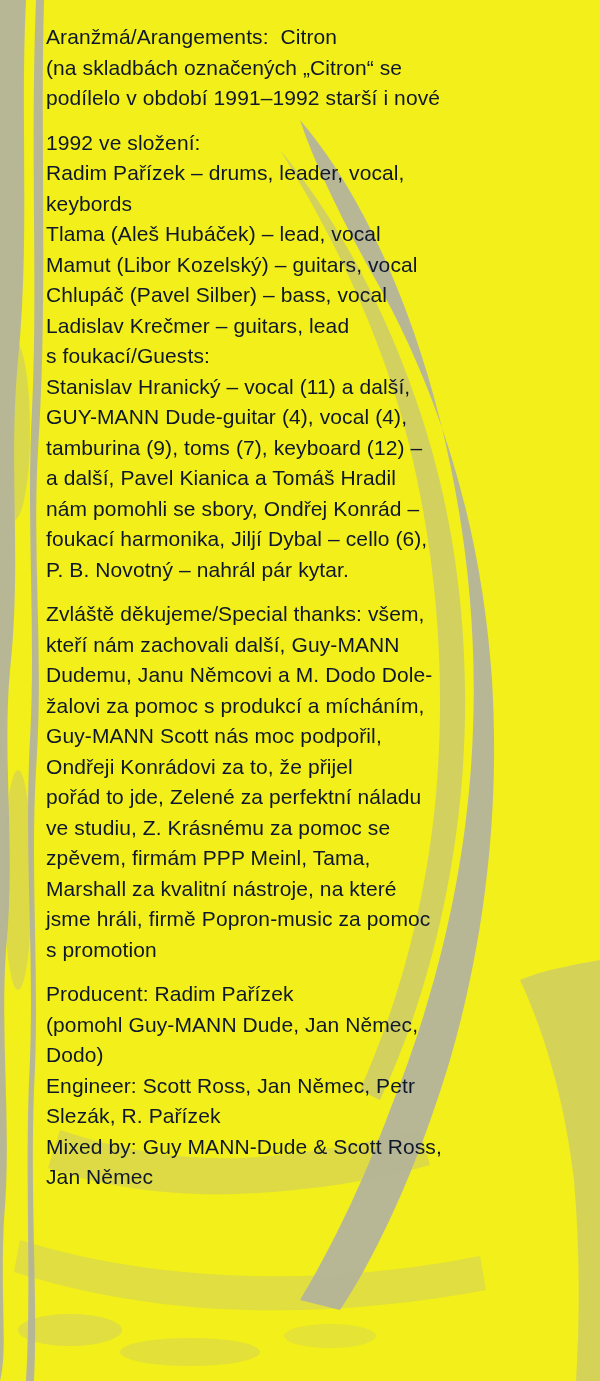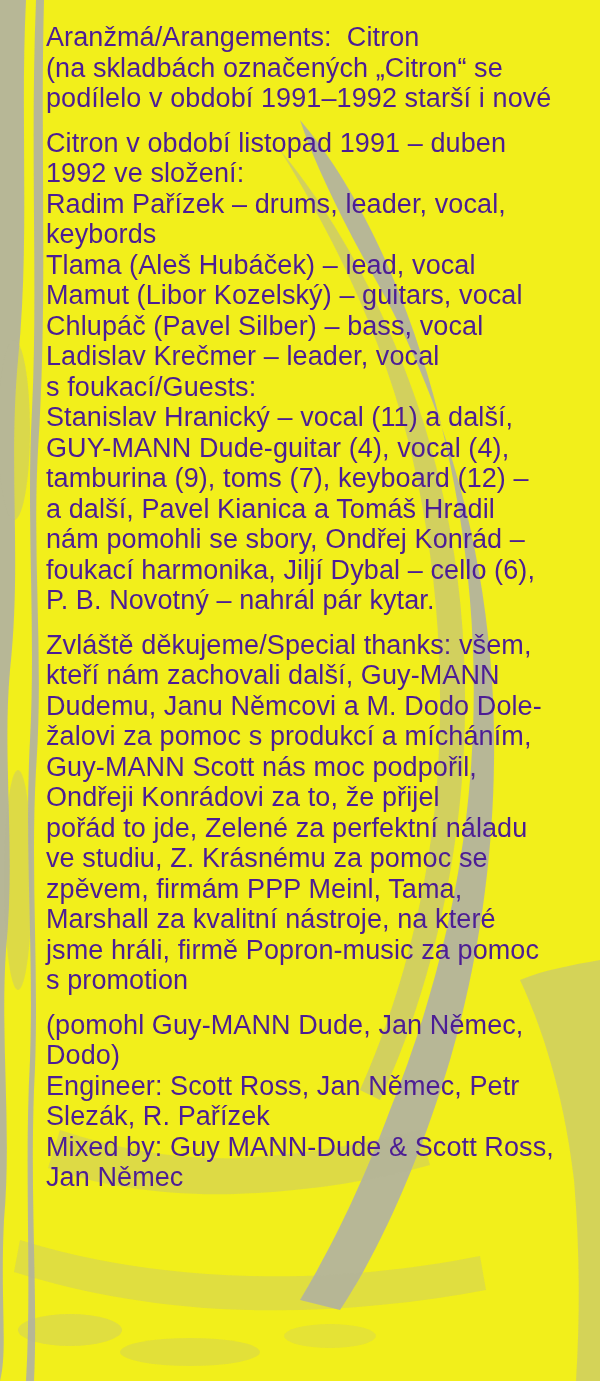--- a/index.html
+++ b/index.html
@@ -31,23 +31,23 @@
   }
 
   .block {
     margin: 0 0 14px 0;
   }
   .block:last-child {
     margin-bottom: 0;
   }
 
   .line {
-    font-size: 27px;
+    font-size: 21px;
     line-height: 30.5px;
-    color: #4c1d95;
+    color: #0f172a;
     white-space: pre-wrap;
     letter-spacing: 0.1px;
   }
 
   .tight {
     margin-bottom: 0;
   }
 </style>
 </head>
 <body>
@@ -72,28 +72,27 @@
 
 <div class="content">
 
   <div class="block">
     <div class="line">Aranžmá/Arangements:  Citron</div>
     <div class="line">(na skladbách označených „Citron“ se</div>
     <div class="line">podílelo v období 1991–1992 starší i nové</div>
   </div>
 
   <div class="block">
-    <div class="line">Citron v období listopad 1991 – duben</div>
     <div class="line">1992 ve složení:</div>
     <div class="line">Radim Pařízek – drums, leader, vocal,</div>
     <div class="line">keybords</div>
     <div class="line">Tlama (Aleš Hubáček) – lead, vocal</div>
     <div class="line">Mamut (Libor Kozelský) – guitars, vocal</div>
     <div class="line">Chlupáč (Pavel Silber) – bass, vocal</div>
-    <div class="line">Ladislav Krečmer – leader, vocal</div>
+    <div class="line">Ladislav Krečmer – guitars, lead</div>
     <div class="line">s foukací/Guests:</div>
     <div class="line">Stanislav Hranický – vocal (11) a další,</div>
     <div class="line">GUY-MANN Dude-guitar (4), vocal (4),</div>
     <div class="line">tamburina (9), toms (7), keyboard (12) –</div>
     <div class="line">a další, Pavel Kianica a Tomáš Hradil</div>
     <div class="line">nám pomohli se sbory, Ondřej Konrád –</div>
     <div class="line">foukací harmonika, Jiljí Dybal – cello (6),</div>
     <div class="line">P. B. Novotný – nahrál pár kytar.</div>
   </div>
 
@@ -106,20 +105,21 @@
     <div class="line">Ondřeji Konrádovi za to, že přijel</div>
     <div class="line">pořád to jde, Zelené za perfektní náladu</div>
     <div class="line">ve studiu, Z. Krásnému za pomoc se</div>
     <div class="line">zpěvem, firmám PPP Meinl, Tama,</div>
     <div class="line">Marshall za kvalitní nástroje, na které</div>
     <div class="line">jsme hráli, firmě Popron-music za pomoc</div>
     <div class="line">s promotion</div>
   </div>
 
   <div class="block tight">
+    <div class="line">Producent: Radim Pařízek</div>
     <div class="line">(pomohl Guy-MANN Dude, Jan Němec,</div>
     <div class="line">Dodo)</div>
     <div class="line">Engineer: Scott Ross, Jan Němec, Petr</div>
     <div class="line">Slezák, R. Pařízek</div>
     <div class="line">Mixed by: Guy MANN-Dude &amp; Scott Ross,</div>
     <div class="line">Jan Němec</div>
   </div>
 
 </div>
 

